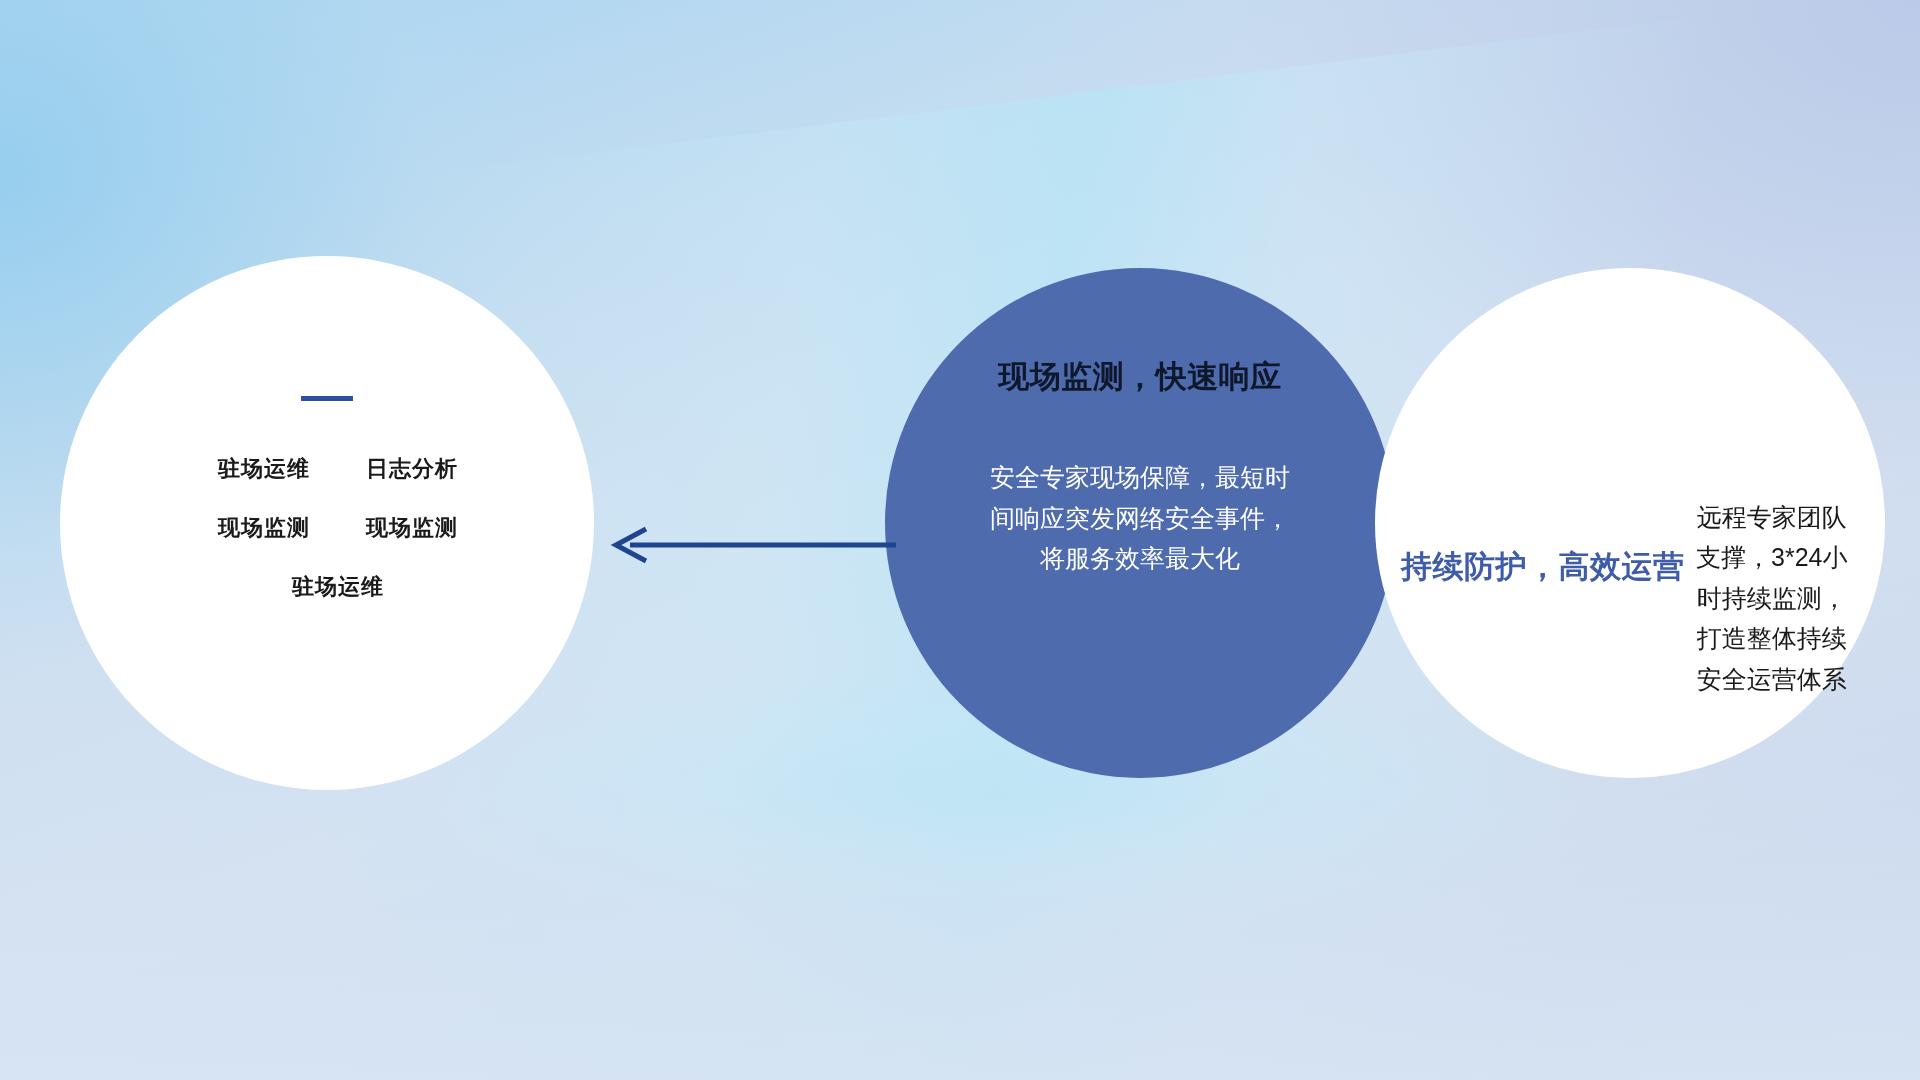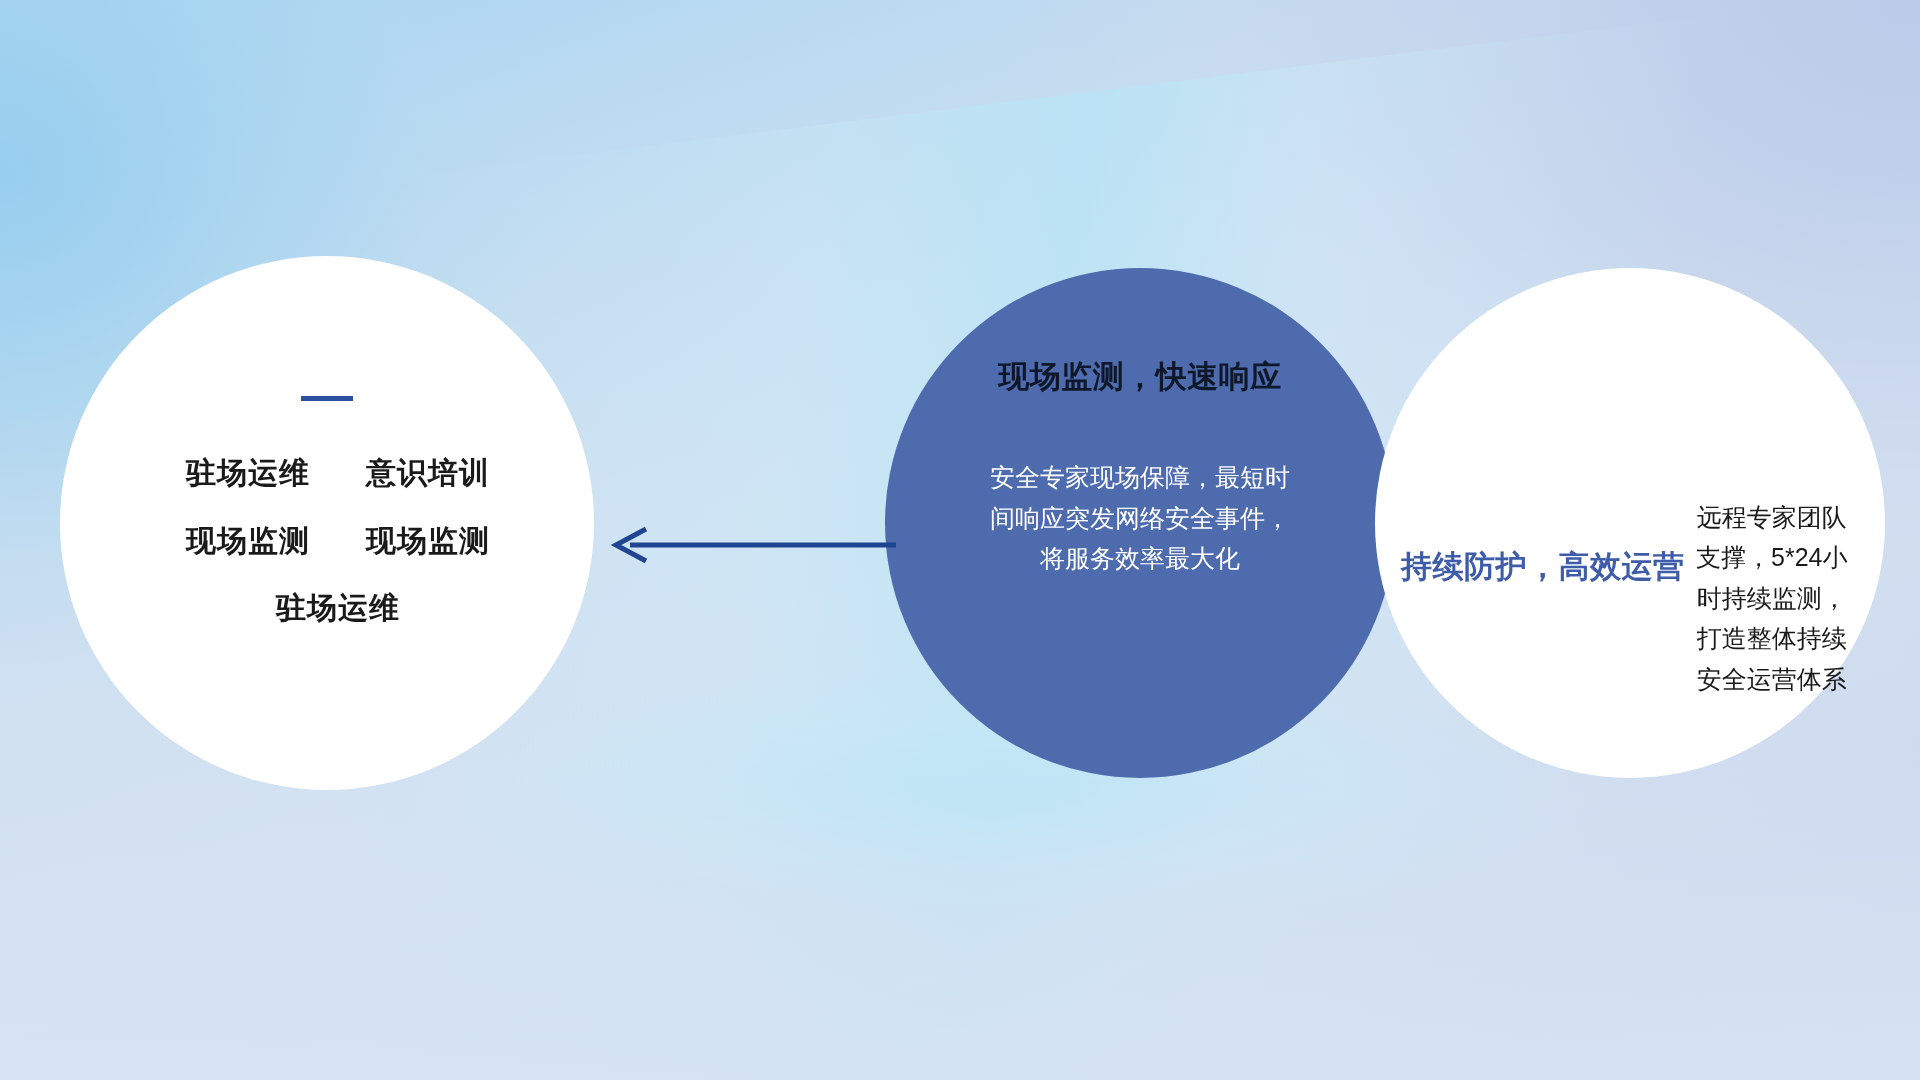--- a/index.html
+++ b/index.html
@@ -134,21 +134,21 @@
   #left-divider {
     width: 52px;
     height: 5px;
     background: #2b50a0;
     margin-bottom: 56px;
   }
 
   .left-row {
     display: flex;
     gap: 56px;
-    font-size: 30px;
+    font-size: 22px;
     font-weight: bold;
     color: #1a1a1a;
     line-height: 1.05;
     margin-bottom: 36px;
     letter-spacing: 1px;
     white-space: nowrap;
     margin-left: 22px;
   }
 
   .left-row.single { margin-bottom: 0; }
@@ -246,34 +246,34 @@
     <svg width="300" height="60" viewBox="0 0 300 60">
       <line x1="296" y1="30" x2="30" y2="30" stroke="#1f4490" stroke-width="5"></line>
       <polyline points="46,14 16,30 46,46" fill="none" stroke="#1f4490" stroke-width="5" stroke-linejoin="miter" stroke-linecap="butt"></polyline>
     </svg>
   </div>
 
   <div id="left-content">
     <div id="left-divider"></div>
     <div class="left-row">
       <span>驻场运维</span>
-      <span>意识培训</span>
+      <span>日志分析</span>
     </div>
     <div class="left-row">
       <span>现场监测</span>
       <span>现场监测</span>
     </div>
     <div class="left-row single">
       <span>驻场运维</span>
     </div>
   </div>
 
   <div id="middle-content">
     <div id="middle-title">现场监测，快速响应</div>
     <div id="middle-body">安全专家现场保障，最短时间响应突发网络安全事件，将服务效率最大化</div>
   </div>
 
   <div id="right-content">
     <div id="right-title">持续防护，高效运营</div>
-    <div id="right-body">远程专家团队支撑，5*24小时持续监测，打造整体持续安全运营体系</div>
+    <div id="right-body">远程专家团队支撑，3*24小时持续监测，打造整体持续安全运营体系</div>
   </div>
 
 </div>
 
 </body></html>

